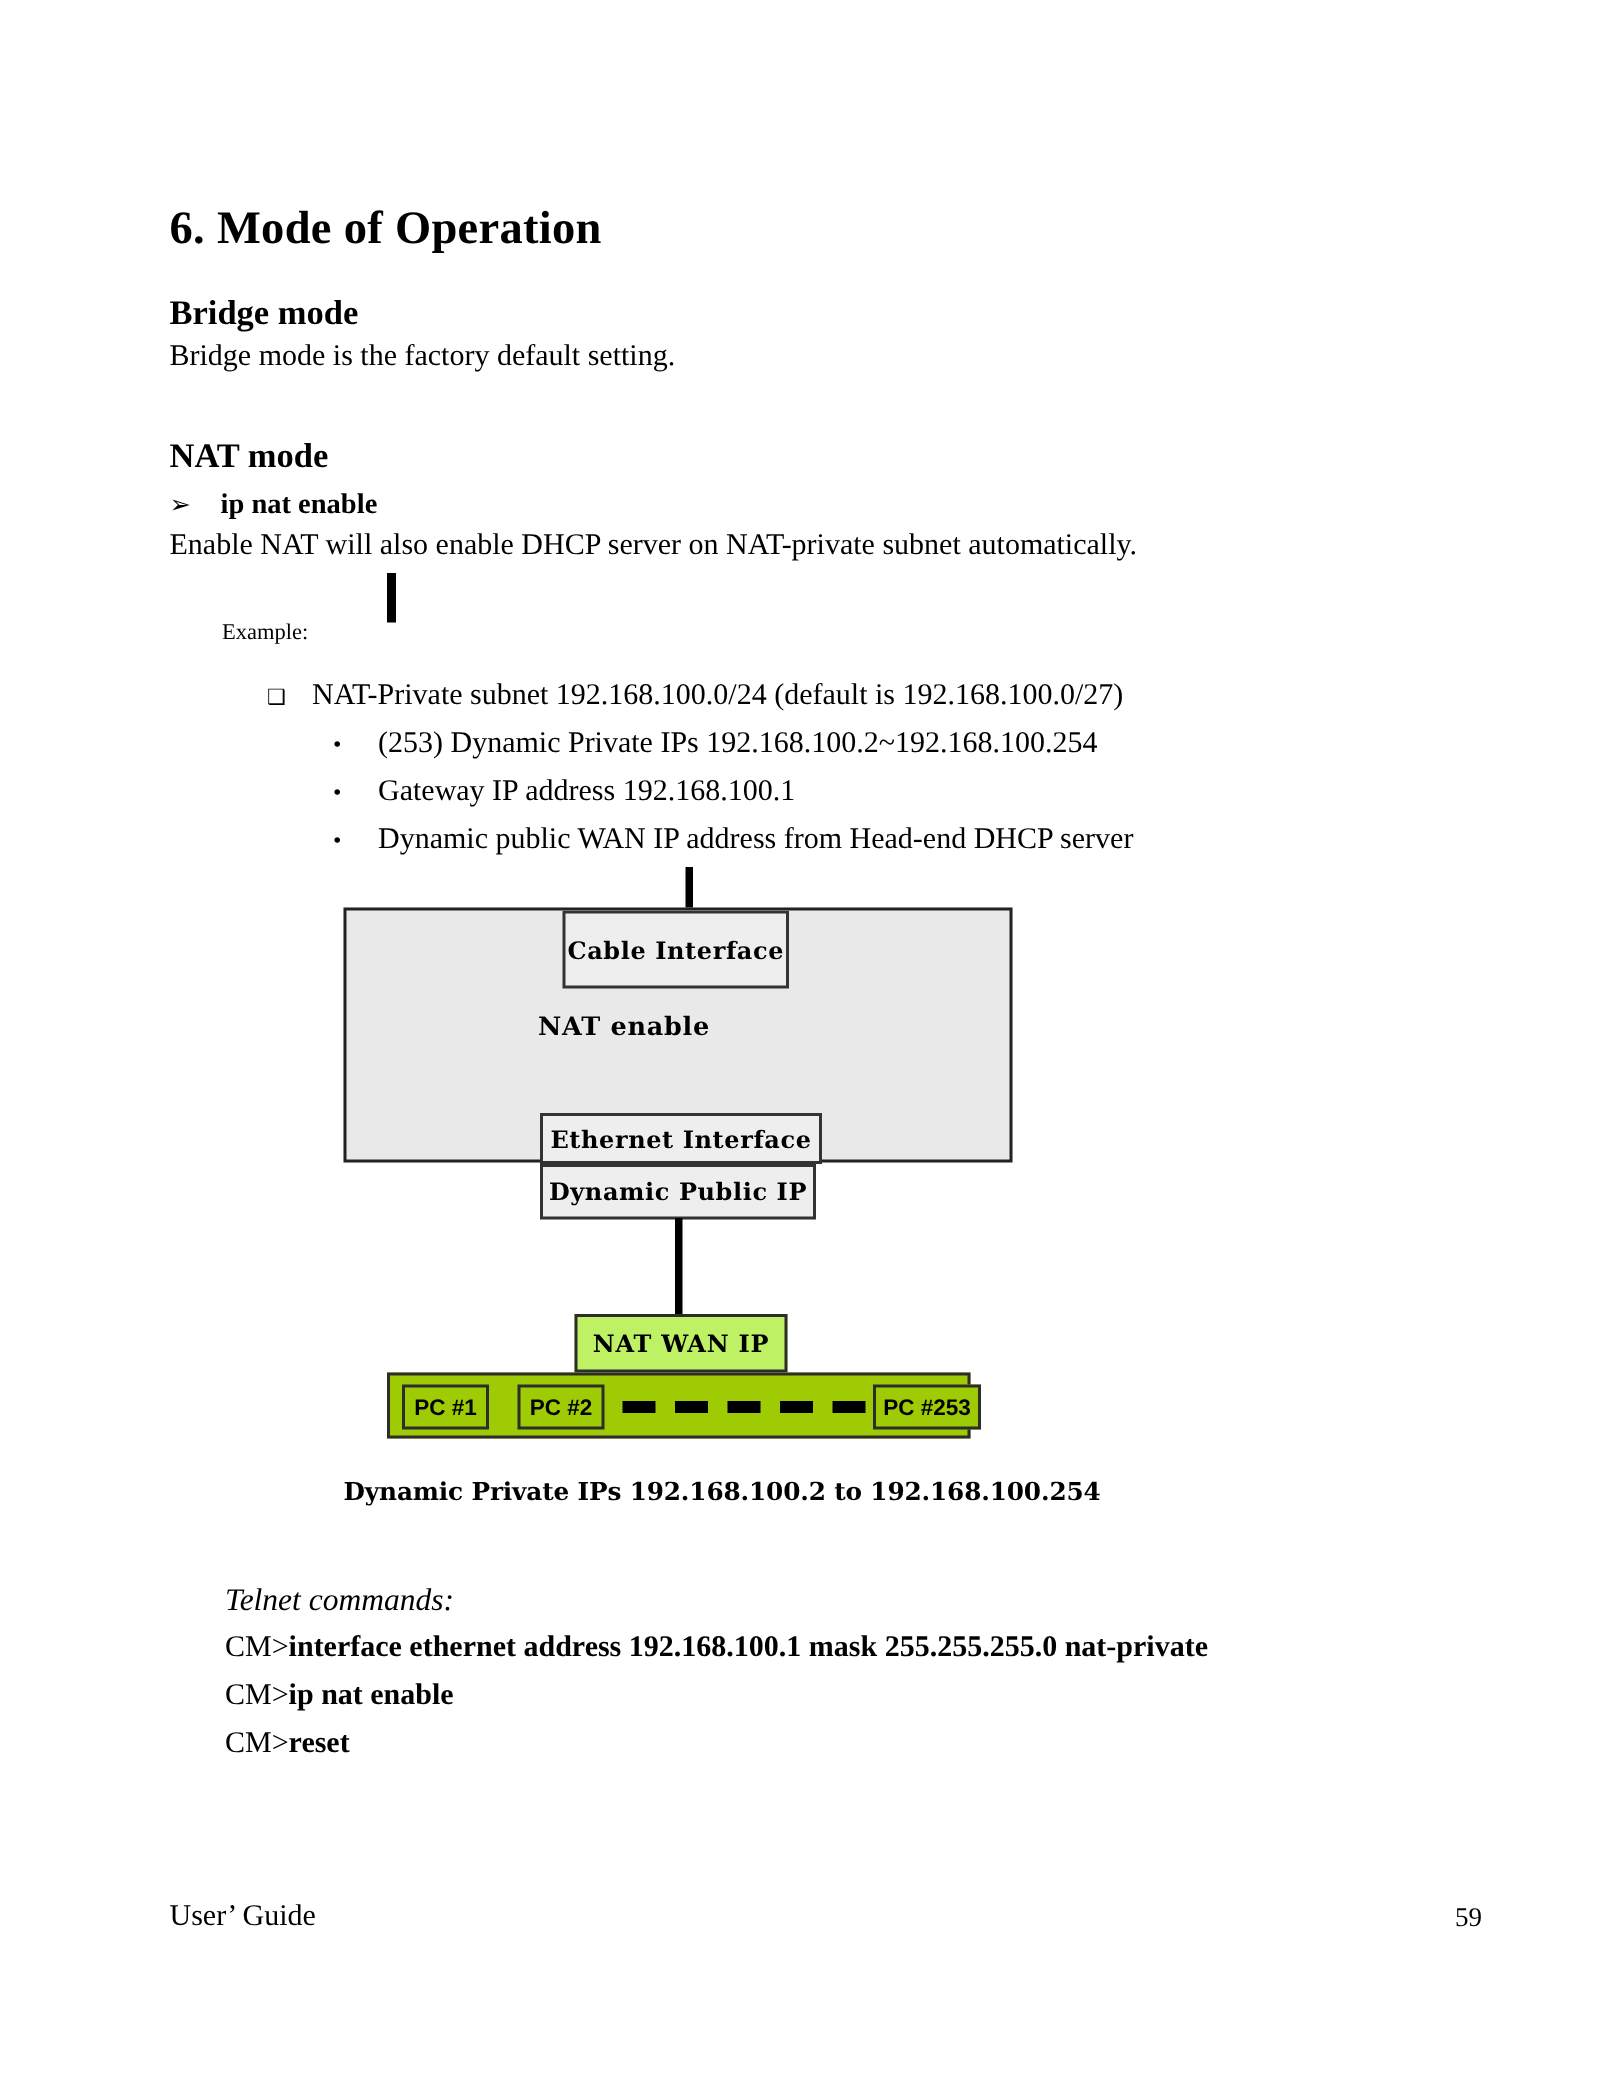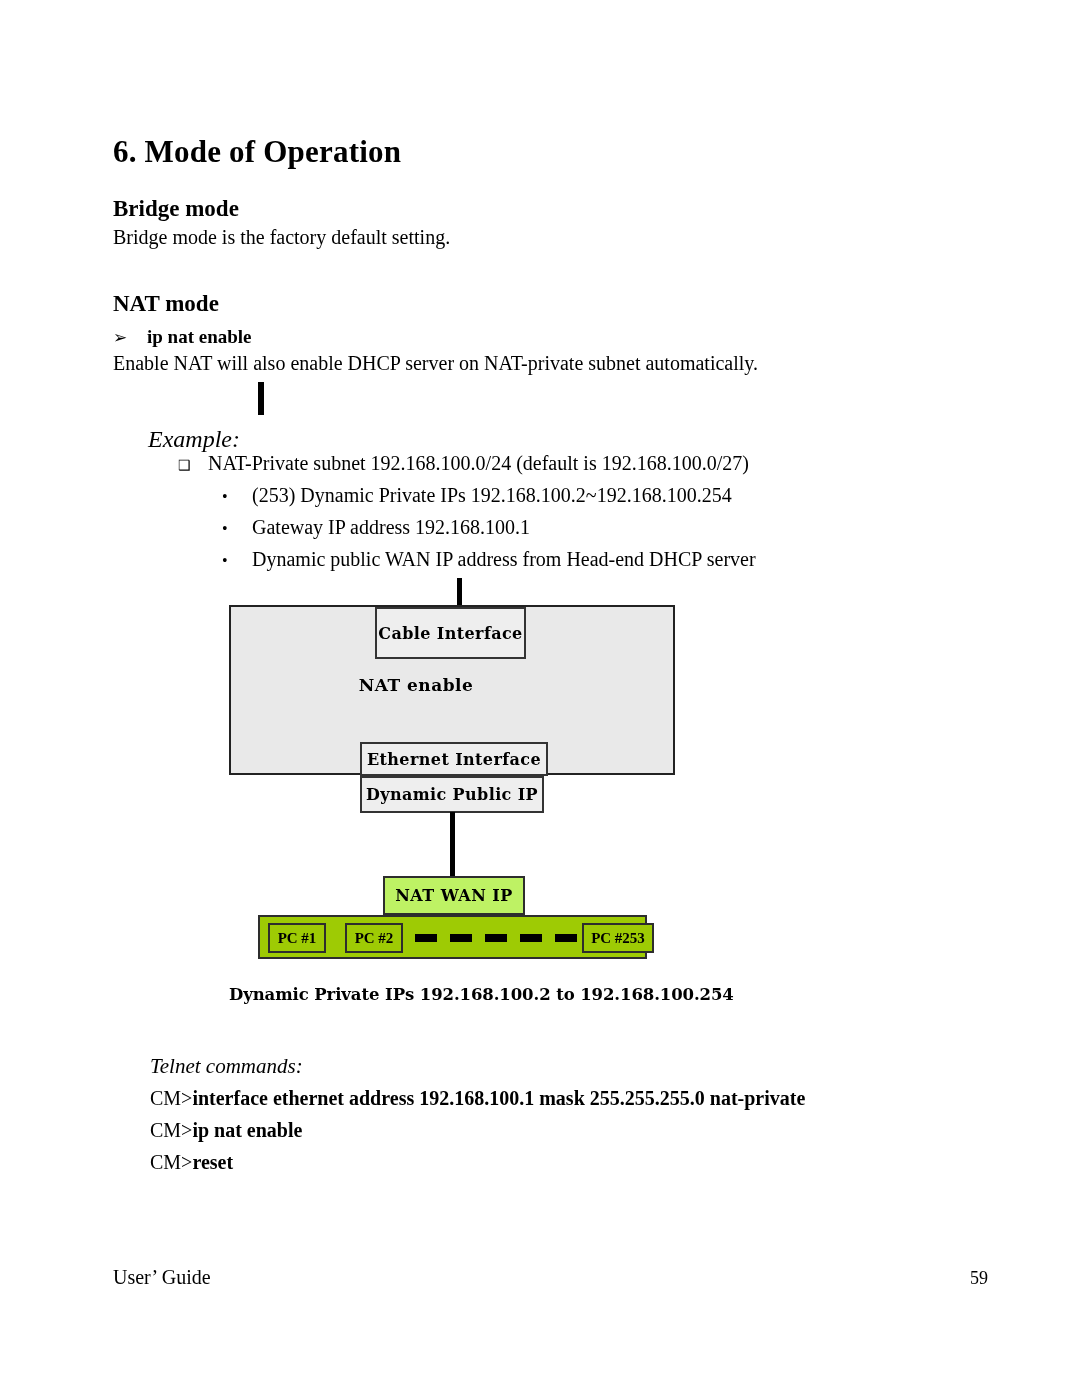--- a/index.html
+++ b/index.html
@@ -73,23 +73,22 @@
     top: 382px;
     width: 6px;
     height: 33px;
     background: #000000;
   }
 
   
   #example-label {
     position: absolute;
     left: 148px;
-    top: 426px;
-    font-size: 24px;
-    font-style: italic;
+    top: 414px;
+    font-size: 15px;
     white-space: nowrap;
   }
   .ex-sq {
     position: absolute;
     left: 178px;
     font-size: 20px;
     white-space: nowrap;
     display: flex;
     align-items: baseline;
   }
@@ -167,21 +166,21 @@
     box-sizing: border-box;
   }
   .pcbox {
     position: absolute;
     background: #9ECB04;
     border: 2px solid #2d2d2d;
     box-sizing: border-box;
     display: flex;
     align-items: center;
     justify-content: center;
-    font-family: Liberation Serif, serif;
+    font-family: Liberation Sans, sans-serif;
     font-weight: bold;
     font-size: 15px;
     white-space: nowrap;
   }
   .dash {
     position: absolute;
     height: 8px;
     width: 22px;
     background: #000000;
   }

